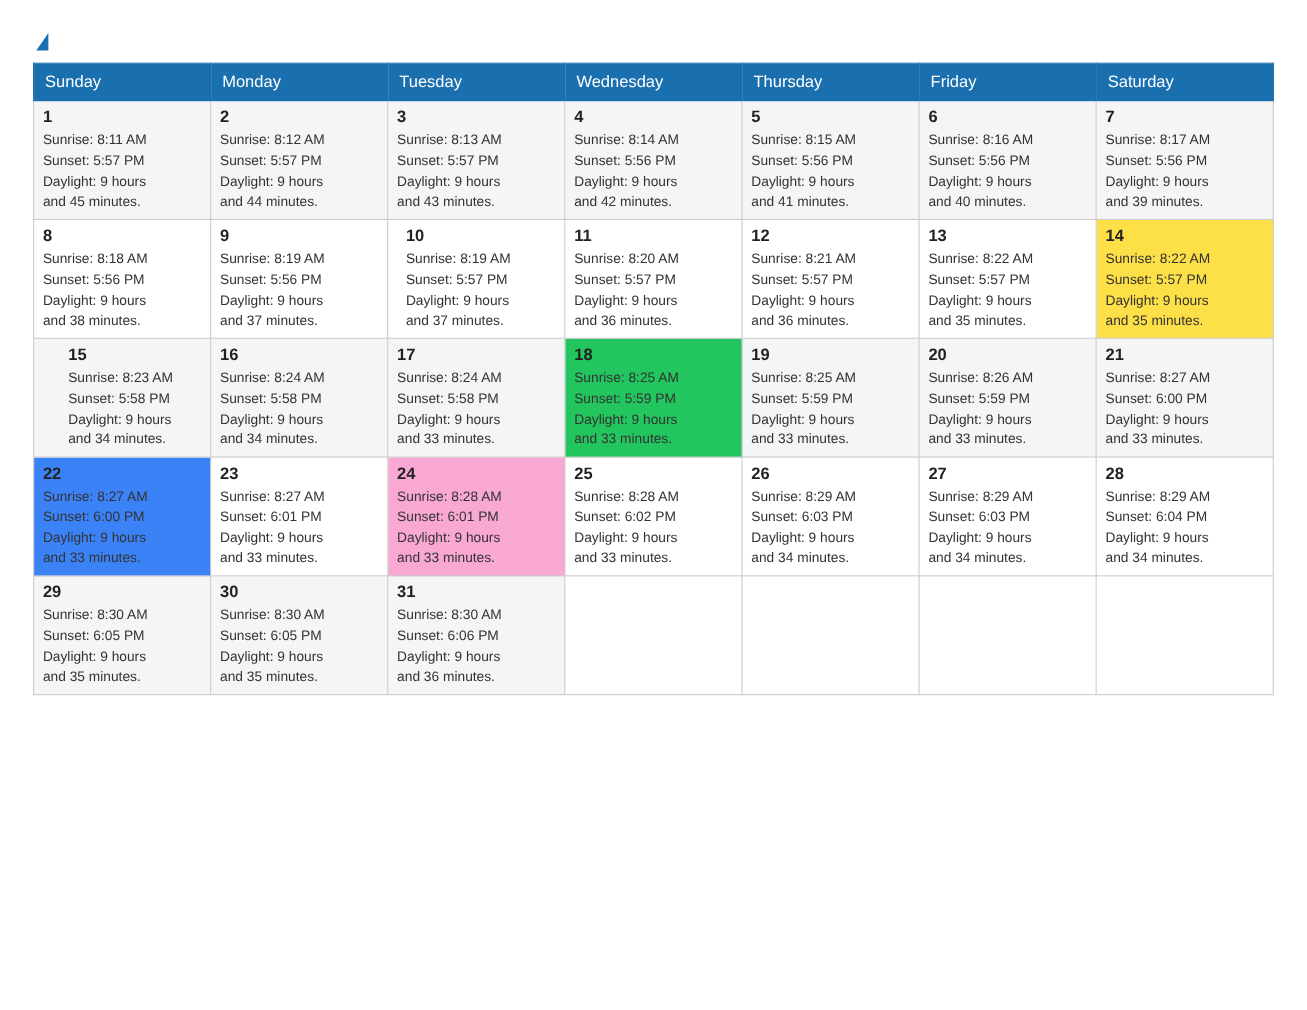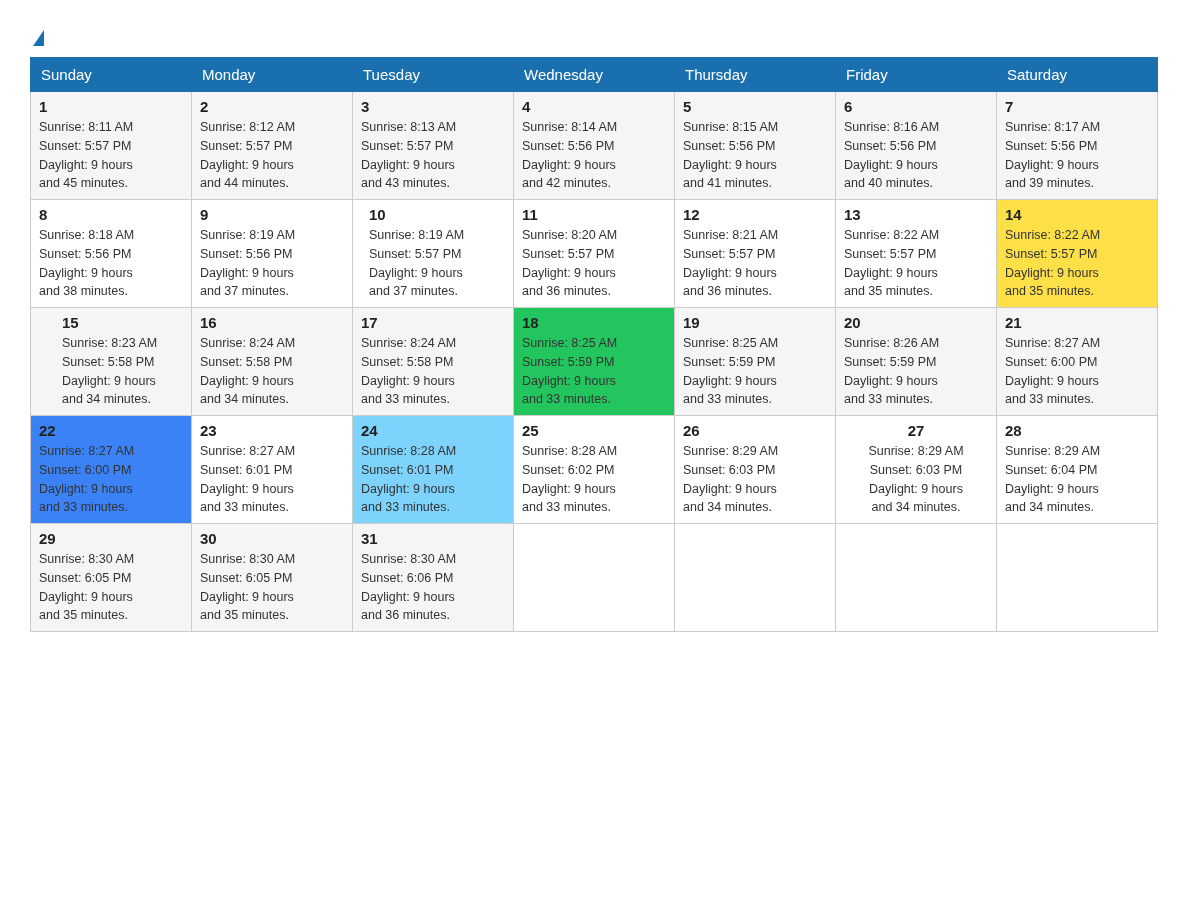--- a/index.html
+++ b/index.html
@@ -203,33 +203,33 @@
       </tr>
       <tr>
         <td style="background: #3b82f6;">
           <span class="day-num">22</span>
           <div class="day-info">Sunrise: 8:27 AM<br>Sunset: 6:00 PM<br>Daylight: 9 hours<br>and 33 minutes.</div>
         </td>
         <td style="background: rgb(255, 255, 255);">
           <span class="day-num">23</span>
           <div class="day-info">Sunrise: 8:27 AM<br>Sunset: 6:01 PM<br>Daylight: 9 hours<br>and 33 minutes.</div>
         </td>
-        <td style="background: #7dd3fc;">
+        <td style="background: #f9a8d4;">
           <span class="day-num">24</span>
           <div class="day-info">Sunrise: 8:28 AM<br>Sunset: 6:01 PM<br>Daylight: 9 hours<br>and 33 minutes.</div>
         </td>
         <td style="background: rgb(255, 255, 255);">
           <span class="day-num">25</span>
           <div class="day-info">Sunrise: 8:28 AM<br>Sunset: 6:02 PM<br>Daylight: 9 hours<br>and 33 minutes.</div>
         </td>
         <td style="background: rgb(255, 255, 255);">
           <span class="day-num">26</span>
           <div class="day-info">Sunrise: 8:29 AM<br>Sunset: 6:03 PM<br>Daylight: 9 hours<br>and 34 minutes.</div>
         </td>
-        <td style="background: rgb(255, 255, 255); text-align: center;">
+        <td style="background: rgb(255, 255, 255);">
           <span class="day-num">27</span>
           <div class="day-info">Sunrise: 8:29 AM<br>Sunset: 6:03 PM<br>Daylight: 9 hours<br>and 34 minutes.</div>
         </td>
         <td style="background: rgb(255, 255, 255);">
           <span class="day-num">28</span>
           <div class="day-info">Sunrise: 8:29 AM<br>Sunset: 6:04 PM<br>Daylight: 9 hours<br>and 34 minutes.</div>
         </td>
       </tr>
       <tr>
         <td style="background: rgb(245, 245, 245);">

